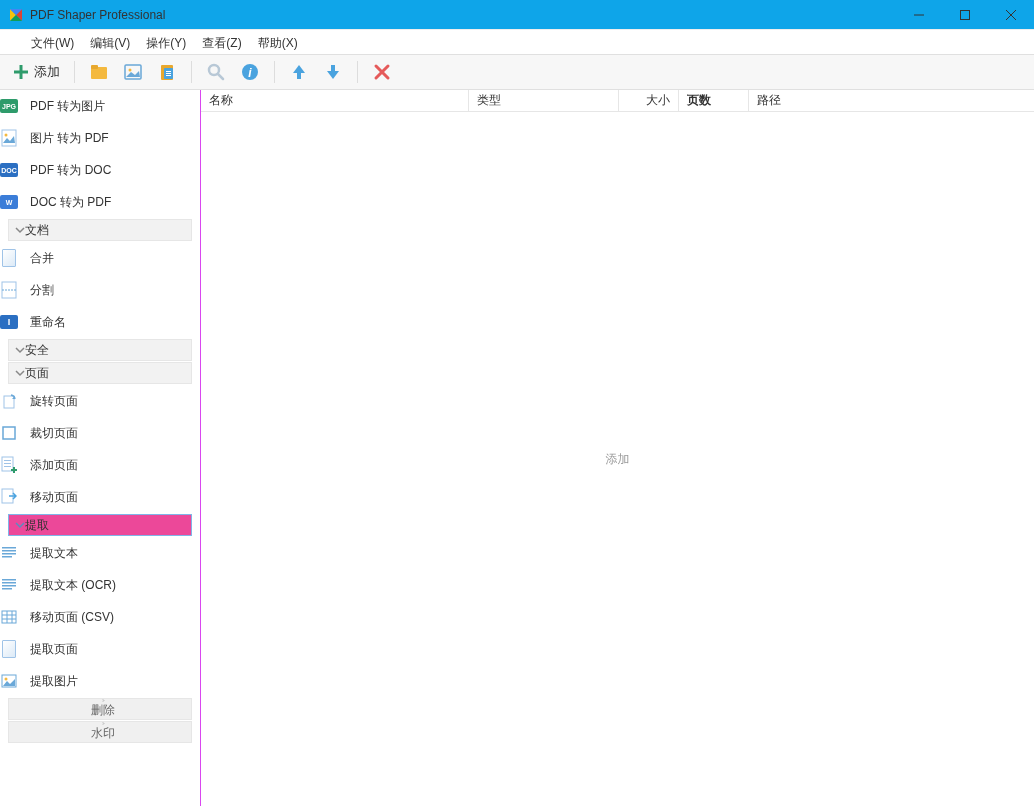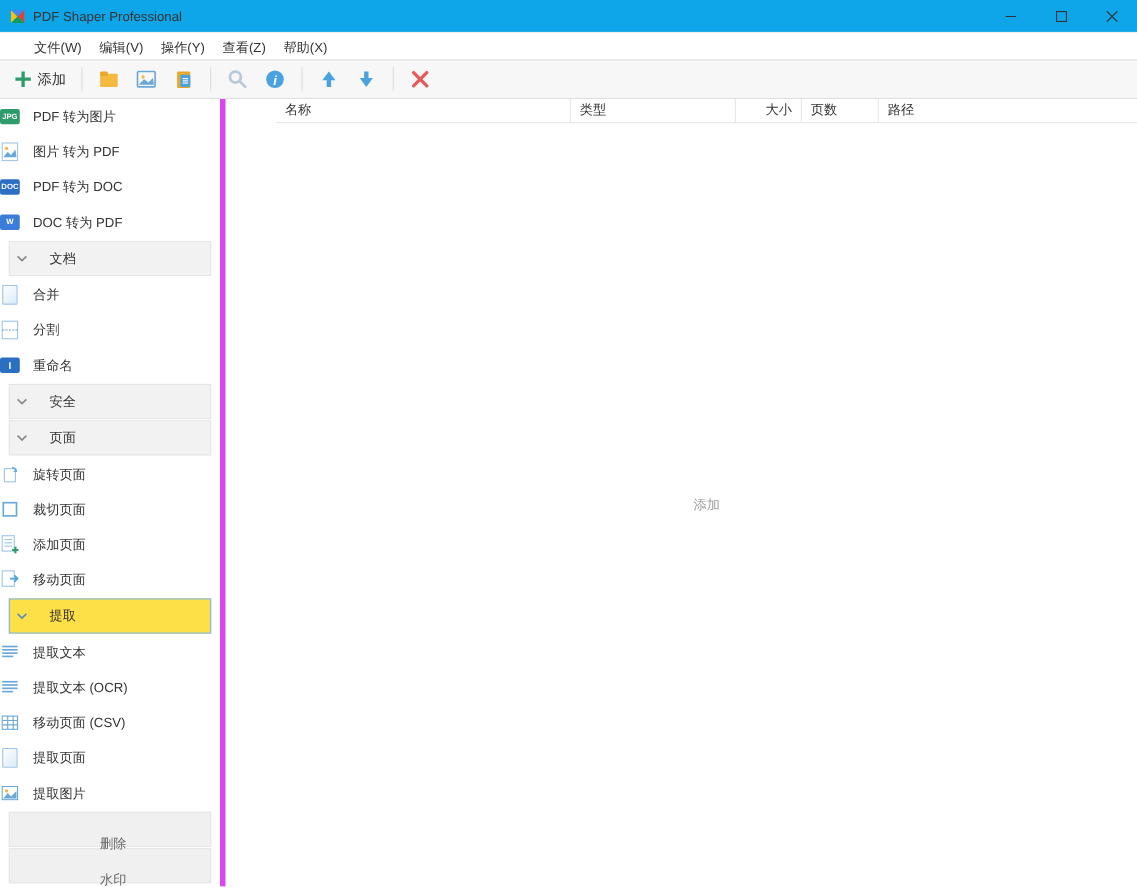--- a/index.html
+++ b/index.html
@@ -21,32 +21,32 @@
 .tool-sep { width: 1px; height: 22px; background: #ddd; margin: 0 4px; }
 .tool-btn { width: 28px; height: 28px; display: flex; align-items: center; justify-content: center; cursor: pointer; border-radius: 2px; }
 
 .body-wrap { display: flex; height: calc(100% - 90px); }
 
 .sidebar { width: 200px; background: #fff; overflow-y: auto; position: relative; }
 
 .side-item { height: 32px; display: flex; align-items: center; gap: 12px; cursor: pointer; font-size: 12px; color: #333; }
 .side-item .icon-slot { width: 18px; height: 18px; display: flex; align-items: center; justify-content: center; flex-shrink: 0; }
 
-.side-header { height: 32px; display: flex; align-items: center; padding-left: 6px; gap: 20px; background: #f2f2f2; border: 1px solid #e6e6e6; margin: 1px 8px; font-size: 12px; color: #333; cursor: pointer; }
-.side-header.selected { background: #fde047; border: 1px solid #7fb5e8; }
+.side-header { height: 22px; display: flex; align-items: center; padding-left: 6px; gap: 0; background: #f2f2f2; border: 1px solid #e6e6e6; margin: 1px 8px; font-size: 12px; color: #333; cursor: pointer; }
+.side-header.selected { background: #ec4899; border: 1px solid #7fb5e8; }
 .side-header.collapsed-gray { background: #f0f0f0; color: #666; flex-direction: column; }
 .chevron { width: 10px; height: 10px; }
 
-.main { flex: 1; display: flex; flex-direction: column; border-left: 5px solid #d946ef; padding-left: 46px; }
+.main { flex: 1; display: flex; flex-direction: column; border-left: 1px solid #d946ef; }
 .table-header { height: 22px; display: flex; align-items: center; background: #fff; border-bottom: 1px solid #e6e6e6; font-size: 12px; color: #333; }
 .th { padding: 0 8px; border-right: 1px solid #e6e6e6; height: 100%; display: flex; align-items: center; }
 .th.name { width: 268px; }
 .th.type { width: 150px; text-align: left; }
 .th.size { width: 60px; justify-content: flex-end; }
-.th.pages { width: 70px; }
+.th.pages { width: 70px; font-weight: bold; }
 .th.path { flex: 1; border-right: none; }
 
 .table-body { flex: 1; display: flex; align-items: center; justify-content: center; }
 .placeholder-text { font-size: 12px; color: #999; }
 
 .badge-icon { width: 18px; height: 14px; border-radius: 2px; display: flex; align-items: center; justify-content: center; font-size: 7px; font-weight: bold; color: #fff; }
 .badge-jpg { background: #2e9b6b; }
 .badge-pdf { background: #d0484d; }
 .badge-doc { background: #2b6fc2; }
 .badge-docw { background: #3b7dd8; }

